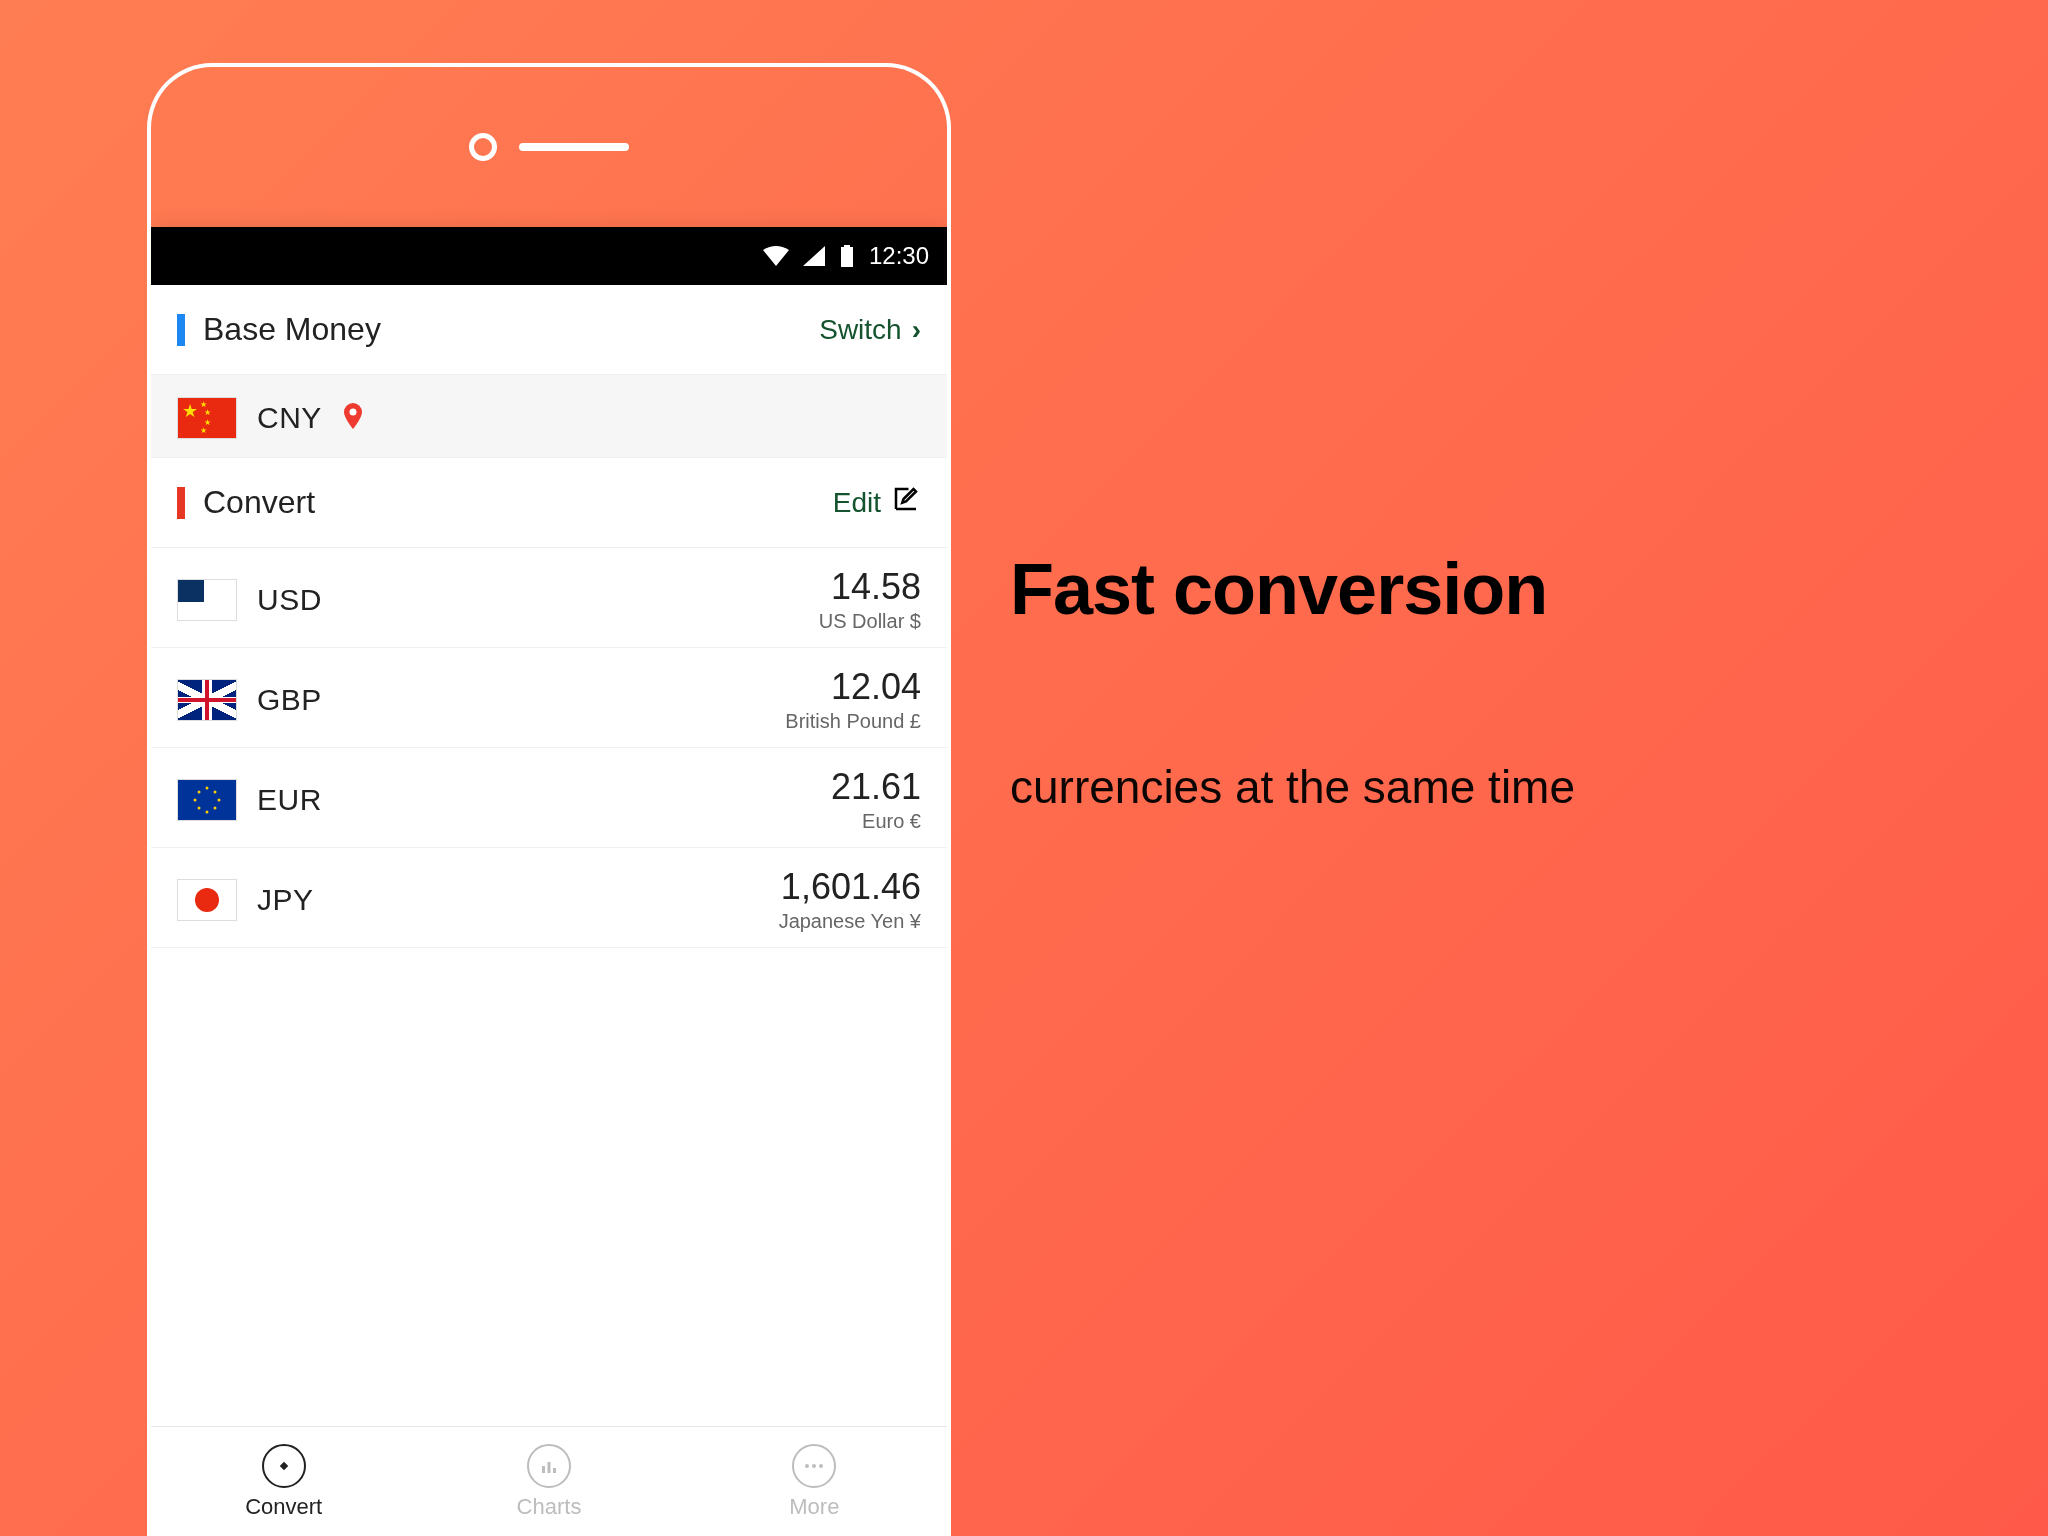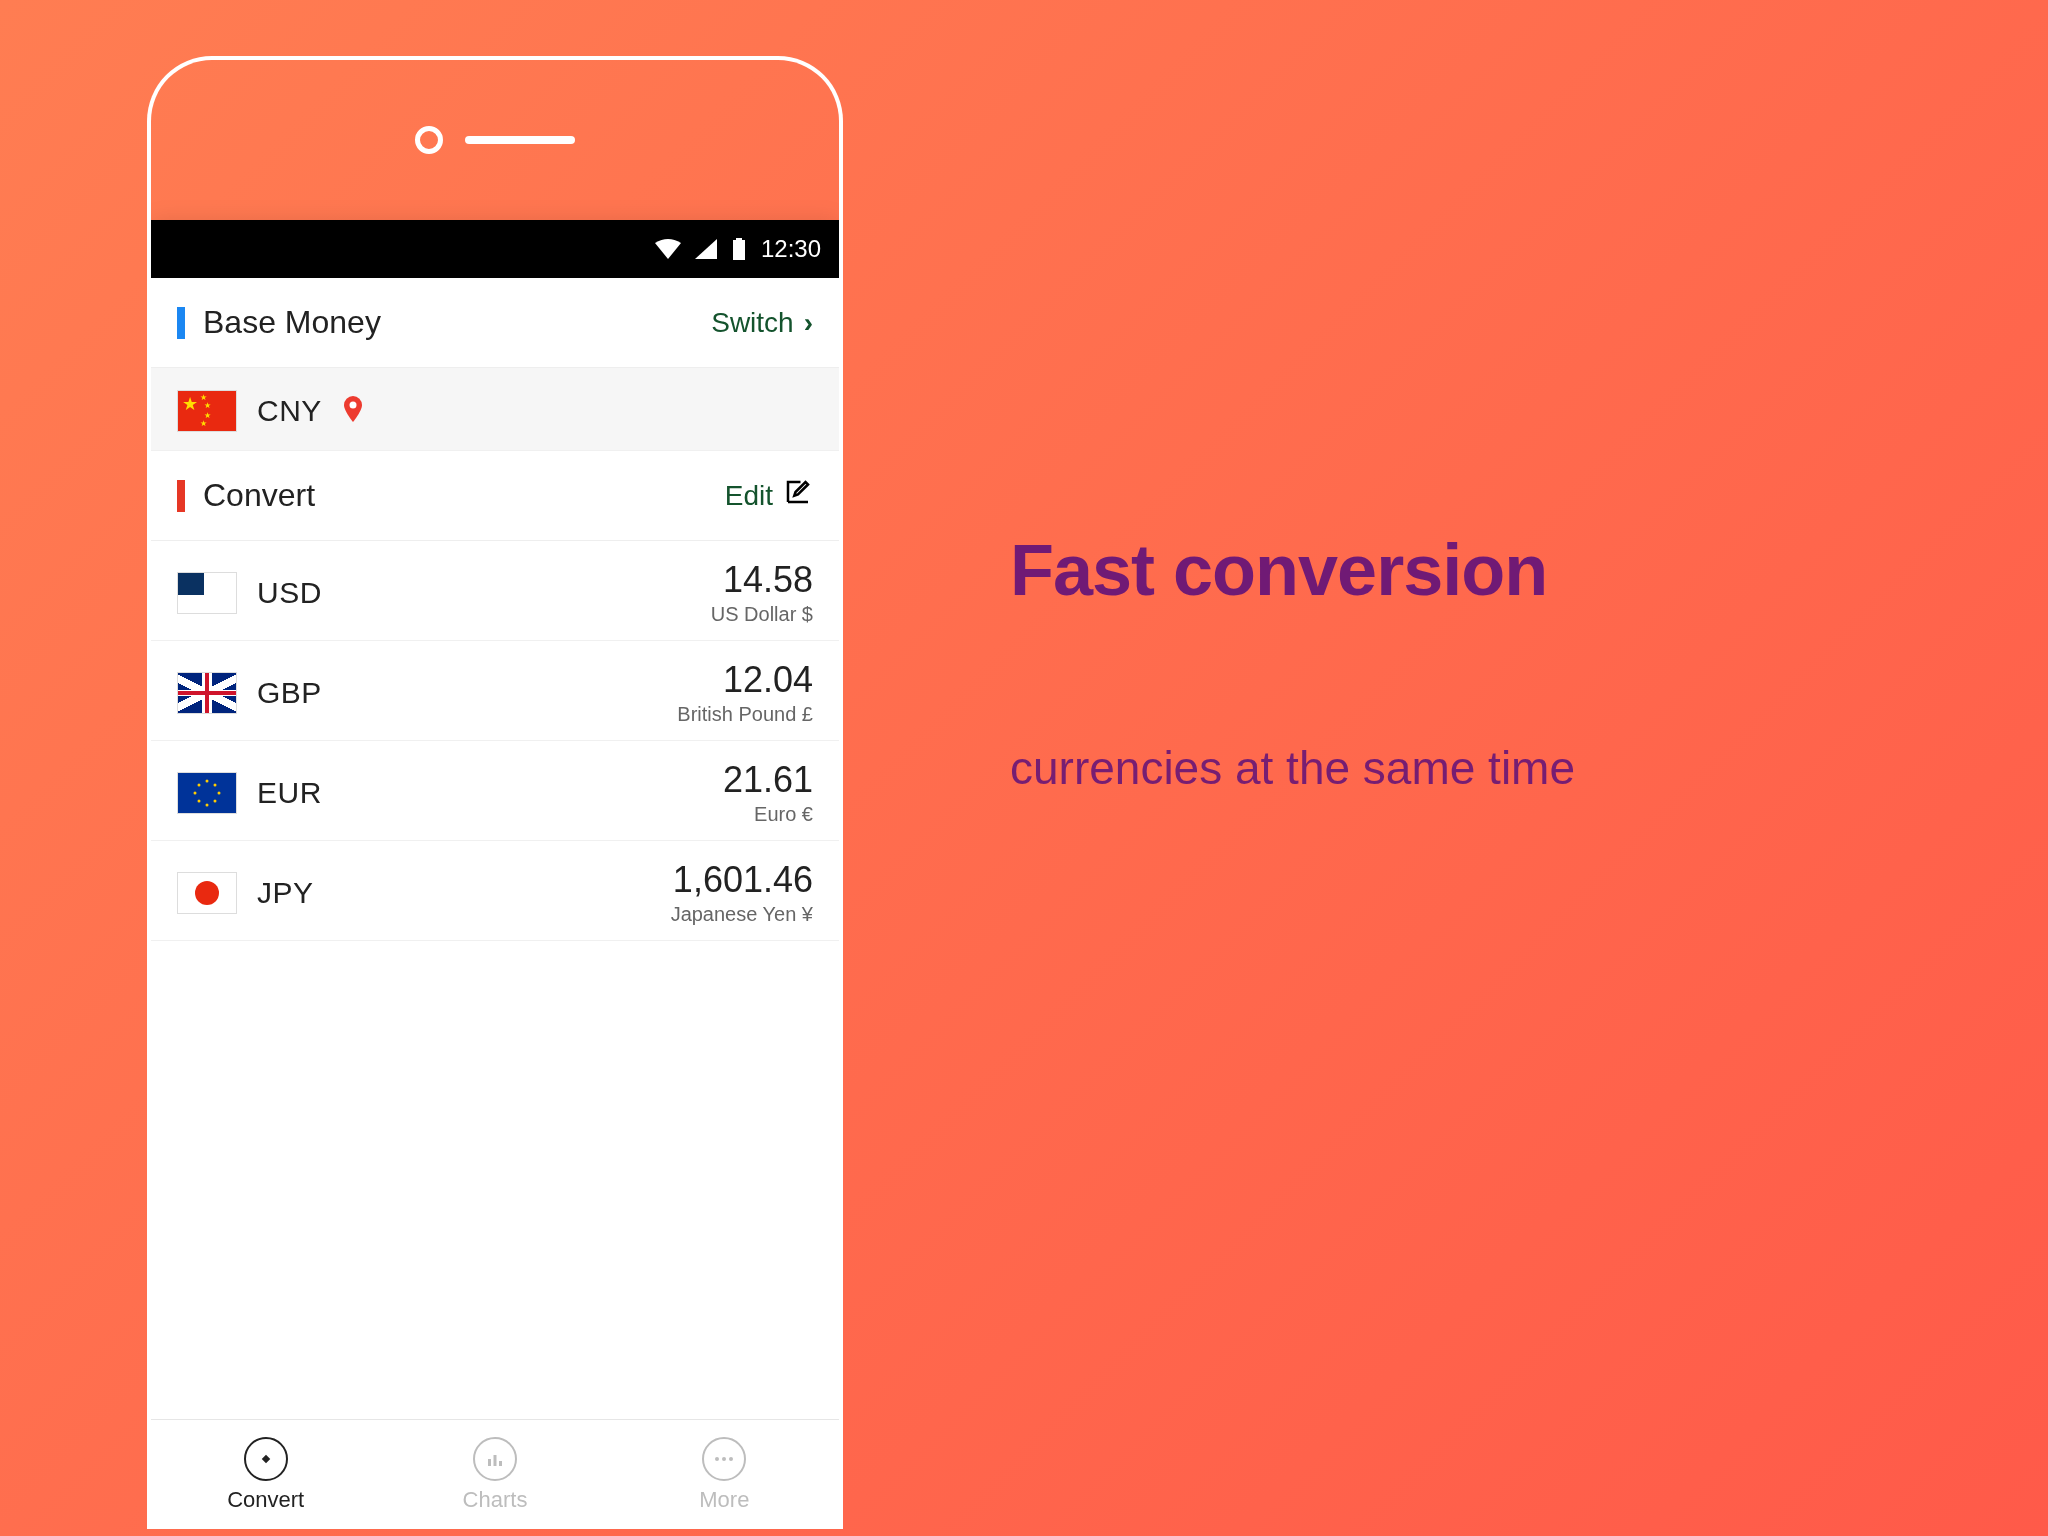--- a/index.html
+++ b/index.html
@@ -7,22 +7,22 @@
     width: 2048px;
     height: 1536px;
     background: linear-gradient(135deg, #ff7d52 0%, #ff5a49 100%);
     font-family: -apple-system, "Helvetica Neue", Arial, sans-serif;
     position: relative;
     overflow: hidden;
   }
   .phone-frame {
     position: absolute;
     left: 147px;
-    top: 56px;
-    width: 696px;
+    top: 63px;
+    width: 804px;
     height: 1473px;
     border: 4px solid #ffffff;
     border-radius: 65px 65px 0 0;
     border-bottom: none;
     overflow: hidden;
   }
   .phone-top {
     height: 160px;
     display: flex;
     align-items: center;
@@ -126,22 +126,22 @@
   .tab.active { color: #222; }
   .tab-icon {
     width: 44px; height: 44px;
     border: 2px solid currentColor;
     border-radius: 50%;
     display: flex; align-items: center; justify-content: center;
   }
   .promo {
     position: absolute;
     left: 1010px;
-    top: 529px;
-    color: #701a75;
+    top: 548px;
+    color: #000000;
   }
   .promo h1 { font-size: 72px; font-weight: 700; letter-spacing: -1px; }
   .promo p { font-size: 46px; font-weight: 300; margin-top: 44px; line-height: 1.65; opacity: .95; }
   
   .flag-cn { background: #e92910; position:relative; }
   .flag-cn .star{position:absolute;color:#ffde00;font-size:18px;left:4px;top:2px;}
   .flag-cn .s2{position:absolute;color:#ffde00;font-size:8px;}
   .flag-us { display:flex; flex-direction:column; }
   .flag-us .stripes{flex:1;background:repeating-linear-gradient(#b31c2b 0 3.2px,#fff 3.2px 6.4px);}
   .flag-us .canton{position:absolute;left:0;top:0;width:26px;height:22px;background:#0a3161;}

